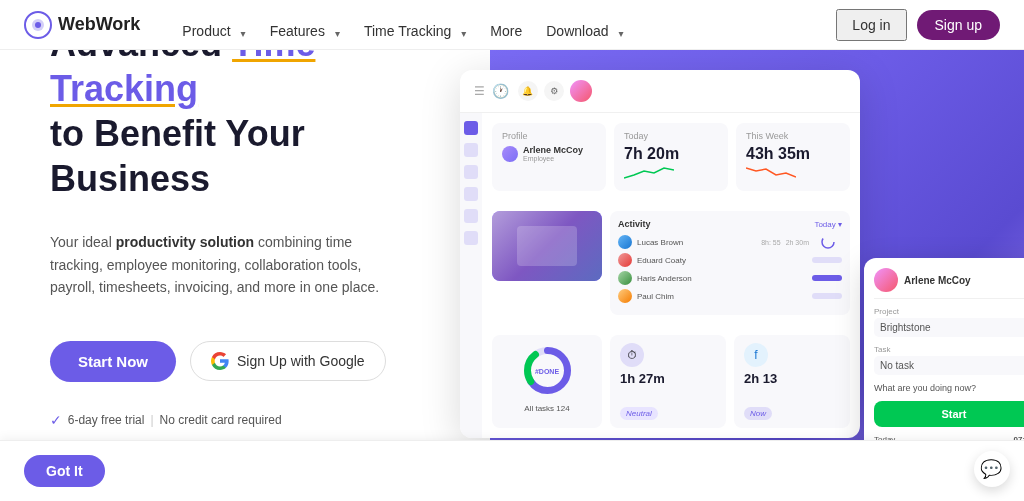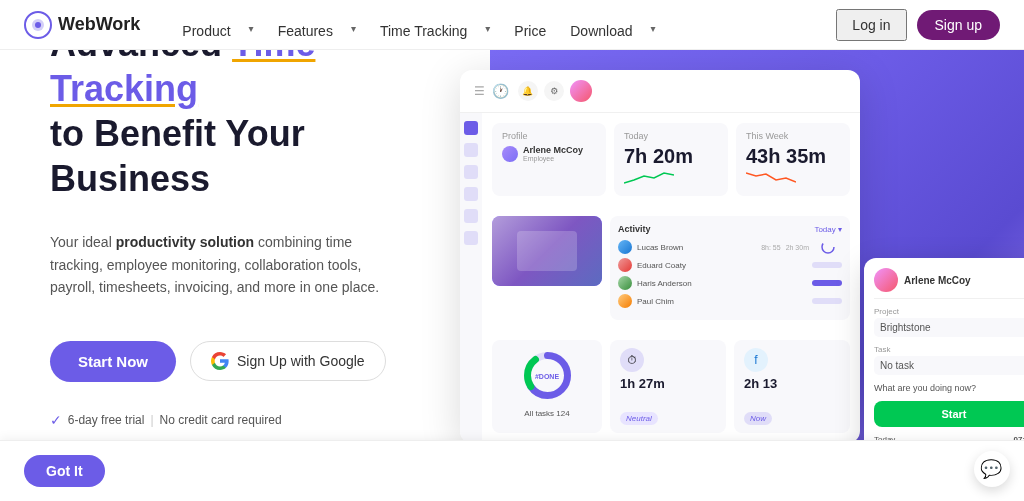--- a/index.html
+++ b/index.html
@@ -3,21 +3,21 @@
   <meta charset="utf-8">
   <style>
     * { margin: 0; padding: 0; box-sizing: border-box; }
     body { font-family: -apple-system, BlinkMacSystemFont, 'Segoe UI', sans-serif; background: #fff; width: 1024px; height: 501px; overflow: hidden; position: relative; }
 
     
     nav { display: flex; align-items: center; height: 50px; padding: 0 24px; border-bottom: 1px solid #eee; background: #fff; position: relative; z-index: 10; }
     .nav-logo { display: flex; align-items: center; gap: 6px; font-weight: 700; font-size: 18px; color: #222; margin-right: 32px; }
     .logo-icon { width: 28px; height: 28px; }
     .nav-links { display: flex; align-items: center; gap: 4px; flex: 1; }
-    .nav-link { font-size: 14px; color: #333; padding: 4px 10px; cursor: pointer; display: flex; align-items: flex-start; gap: 18px; margin-top: 12px; }
+    .nav-link { font-size: 14px; color: #333; padding: 4px 10px; cursor: pointer; display: flex; align-items: flex-end; gap: 10px; margin-top: 12px; }
     .chevron { font-size: 10px; color: #666; }
     .nav-auth { display: flex; align-items: center; gap: 10px; }
     .btn-login { font-size: 14px; color: #333; padding: 6px 14px; cursor: pointer; }
     .btn-signup { font-size: 14px; color: #fff; background: #701a75; border: none; border-radius: 20px; padding: 7px 18px; cursor: pointer; font-weight: 500; }
 
     
     .hero { display: flex; height: 451px; position: relative; overflow: hidden; }
 
     
     .hero-left { width: 490px; padding: 40px 40px 30px 50px; display: flex; flex-direction: column; justify-content: center; flex-shrink: 0; gap: 14px; }
@@ -62,21 +62,21 @@
     .dash-content { flex: 1; padding: 10px; display: flex; flex-direction: column; gap: 20px; }
 
     
     .dash-stats { display: flex; gap: 8px; }
     .stat-card { flex: 1; background: #f8f8fb; border-radius: 8px; padding: 8px 10px; }
     .stat-label { font-size: 9px; color: #999; margin-bottom: 4px; }
     .stat-profile { display: flex; align-items: center; gap: 5px; margin-bottom: 2px; }
     .stat-avatar { width: 16px; height: 16px; border-radius: 50%; background: linear-gradient(135deg, #a78bfa, #7c6ef6); }
     .stat-name { font-size: 9px; font-weight: 600; color: #333; }
     .stat-role { font-size: 7px; color: #999; }
-    .stat-value { font-size: 20px; font-weight: 800; color: #1a1a2e; }
+    .stat-value { font-size: 16px; font-weight: 800; color: #1a1a2e; }
     .stat-change { font-size: 7px; color: #00c853; display: flex; align-items: center; gap: 2px; }
     .trend-line { width: 50px; height: 20px; }
 
     
     .dash-middle { display: flex; gap: 8px; }
     .dash-screenshot { width: 110px; height: 70px; border-radius: 8px; background: linear-gradient(135deg, #a78bfa 0%, #7c6ef6 50%, #6c5ce7 100%); overflow: hidden; display: flex; align-items: flex-end; justify-content: center; flex-shrink: 0; }
 
     .activity-card { flex: 1; background: #f8f8fb; border-radius: 8px; padding: 8px; }
     .activity-header { display: flex; justify-content: space-between; align-items: center; margin-bottom: 6px; }
     .activity-title { font-size: 9px; font-weight: 700; color: #333; }
@@ -144,21 +144,21 @@
     </span>
     <span class="nav-link">
       <span>Features</span>
       <span class="chevron">▾</span>
     </span>
     <span class="nav-link">
       <span>Time Tracking</span>
       <span class="chevron">▾</span>
     </span>
     <span class="nav-link">
-      <span>Price</span>
+      <span>More</span>
     </span>
     <span class="nav-link">
       <span>Download</span>
       <span class="chevron">▾</span>
     </span>
   </div>
   <div class="nav-auth">
     <button class="btn-login">Log in</button>
     <button class="btn-signup">Sign up</button>
   </div>

